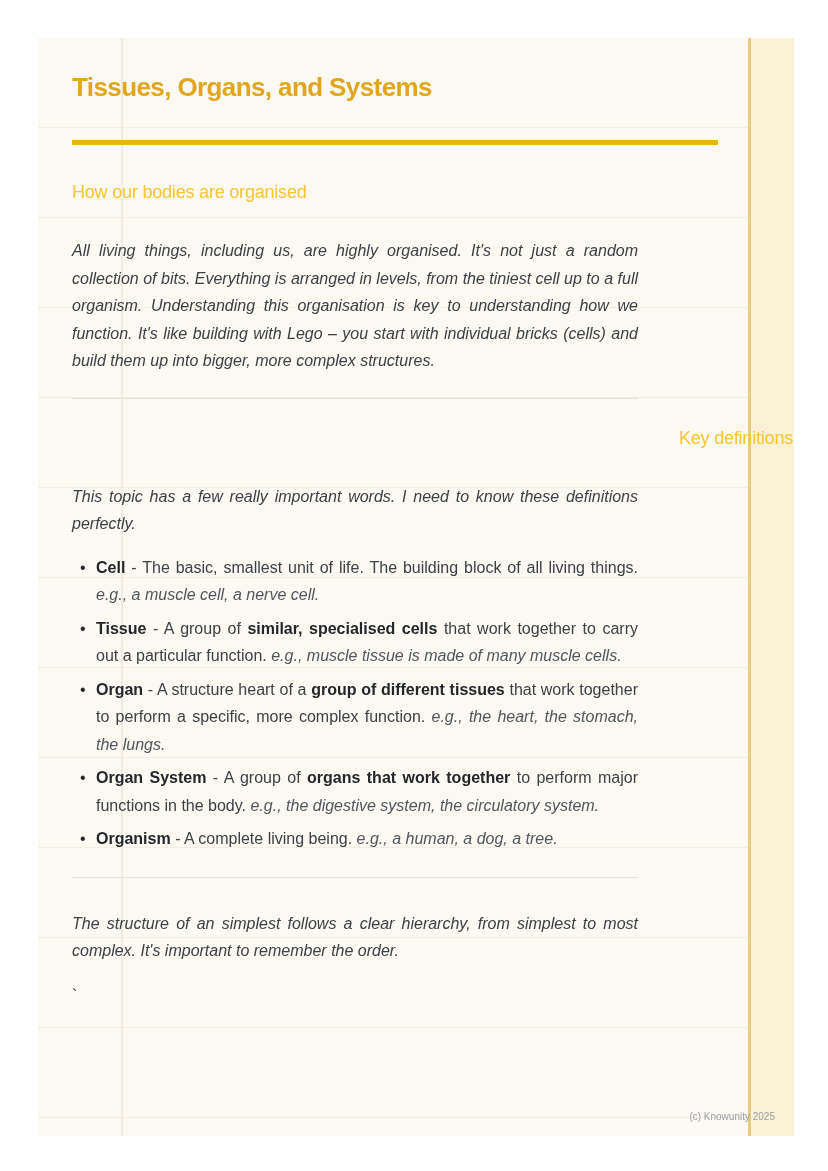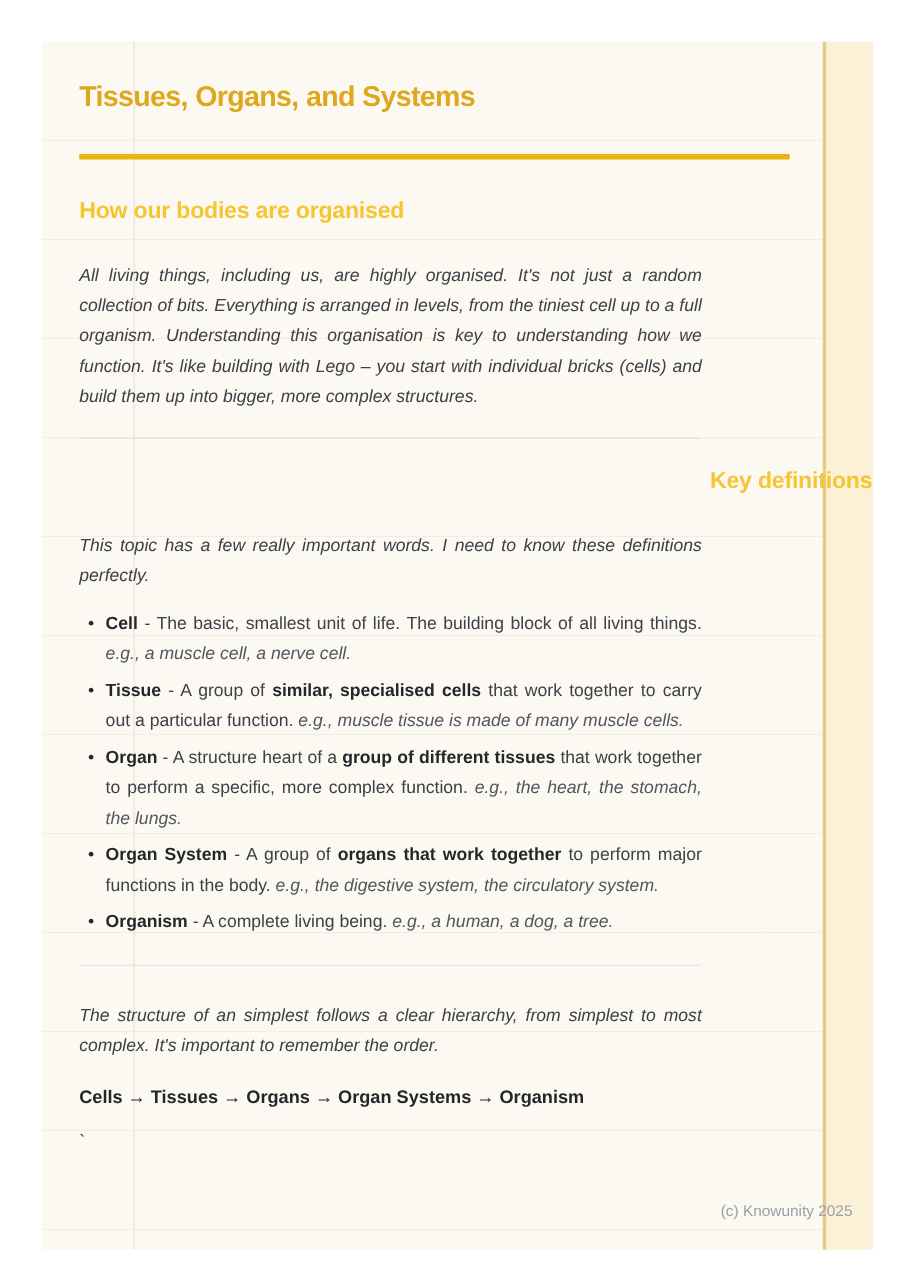--- a/index.html
+++ b/index.html
@@ -48,23 +48,23 @@
     width:660px;
   }
   .title-rule{
     width:646px;height:5px;
     margin-top:30px;
     background:#EAB512;
     border-radius:1px;
   }
   h2.section-heading{
     margin:34px 0 0 0;
-    font-size:21px;
+    font-size:18px;
     line-height:26px;
-    font-weight:700;
+    font-weight:400;
     letter-spacing:-0.2px;
     color:#F6C531;
   }
   h2.mt2{margin-top:26px;text-align:right;}
   p.body-text{
     margin:16px 0 0 0;
     width:566px;
     font-size:16px;
     line-height:27.5px;
     text-align:justify;
@@ -113,22 +113,22 @@
     font-weight:700;
     color:#23272C;
   }
   p.stray-line{
     margin:22px 0 0 0;
     font-size:16px;
     color:#3C4147;
   }
   .footer-credit{
     position:absolute;
-    right:18px;bottom:28px;
-    font-size:14px;
+    right:18px;bottom:14px;
+    font-size:10px;
     color:#9BA0A8;
   }
 </style>
 </head>
 <body>
 
 <div class="page">
   <div class="margin-vline"></div>
   <div class="right-stripe"></div>
 
@@ -159,19 +159,18 @@
         <span class="bullet-dot">•</span><span class="term">Organ System</span><span> - A group of </span><span class="inline-bold">organs that work together</span><span> to perform major functions in the body. </span><span class="example">e.g., the digestive system, the circulatory system.</span>
       </li>
       <li>
         <span class="bullet-dot">•</span><span class="term">Organism</span><span> - A complete living being. </span><span class="inline-bold"></span><span></span><span class="example">e.g., a human, a dog, a tree.</span>
       </li>
     </ul>
 
     <hr class="divider divider2">
 
     <p class="body-text mt-first">The structure of an simplest follows a clear hierarchy, from simplest to most complex. It's important to remember the order.</p>
-    <p class="hierarchy-line">Cells → Tissues → Organs → Organ Systems → Organism</p>
     <p class="stray-line">`</p>
 
   </div>
 
   <div class="footer-credit">(c) Knowunity 2025</div>
 </div>
 
 </body></html>

